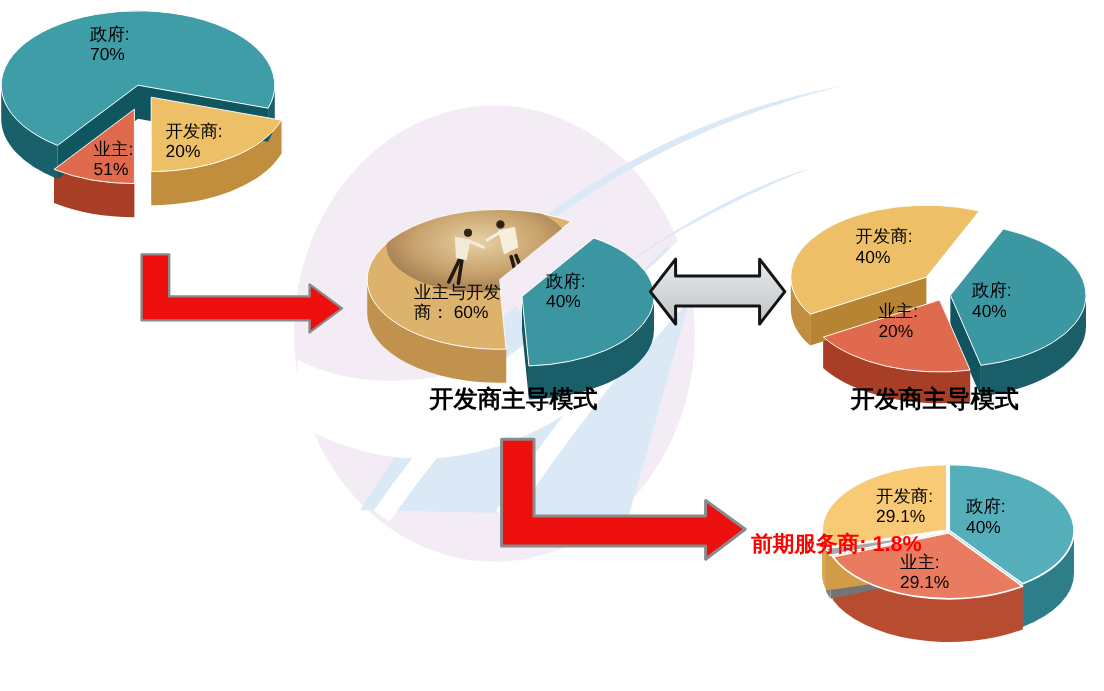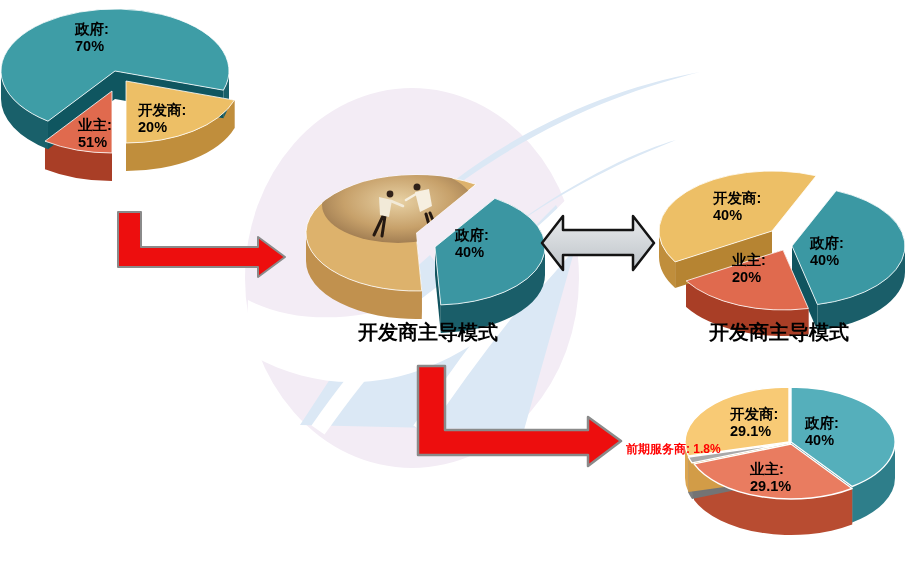--- a/index.html
+++ b/index.html
@@ -1,21 +1,21 @@
 <!DOCTYPE html>
 <html><head>
 <meta charset="utf-8">
 <style>
   html,body{margin:0;padding:0;background:#fff;}
   body{width:920px;height:576px;overflow:hidden;}
   .stage{position:relative;width:920px;height:576px;font-family:"Liberation Sans",sans-serif;background:#fff;}
   #scene{position:absolute;left:0;top:0;}
   .chart-title{position:absolute;text-align:center;font-weight:bold;font-size:20px;color:#000;}
-  .slice-label{position:absolute;font-weight:bold;font-size:14.5px;line-height:17px;color:#000;white-space:nowrap;text-align:left;}
-  .service-label{position:absolute;font-weight:bold;font-size:12px;color:#FF0000;white-space:nowrap;}
+  .slice-label{position:absolute;font-weight:normal;font-size:14.5px;line-height:17px;color:#000;white-space:nowrap;text-align:left;}
+  .service-label{position:absolute;font-weight:bold;font-size:18px;color:#FF0000;white-space:nowrap;}
 </style>
 </head>
 <body>
 
 <div class="stage">
   <svg id="scene" width="920" height="576" viewBox="0 0 920 576">
       <defs>
         <radialGradient id="sepiaGrad" cx="50%" cy="45%" r="65%">
           <stop offset="0%" stop-color="#E8D2A6"></stop>
           <stop offset="55%" stop-color="#C6A06A"></stop>
@@ -126,20 +126,24 @@
       <div>51%</div>
     </div>
     <div class="slice-label" style="left: 75px; top: 21px;">
       <div>政府:</div>
       <div>70%</div>
     </div>
     <div class="slice-label" style="left: 455px; top: 227px;">
       <div>政府:</div>
       <div>40%</div>
     </div>
+    <div class="slice-label" style="left: 345px; top: 236px;">
+      <div>业主与开发</div>
+      <div>商： 60%</div>
+    </div>
     <div class="slice-label" style="left: 810px; top: 235px;">
       <div>政府:</div>
       <div>40%</div>
     </div>
     <div class="slice-label" style="left: 732px; top: 252px;">
       <div>业主:</div>
       <div>20%</div>
     </div>
     <div class="slice-label" style="left: 713px; top: 190px;">
       <div>开发商:</div>

